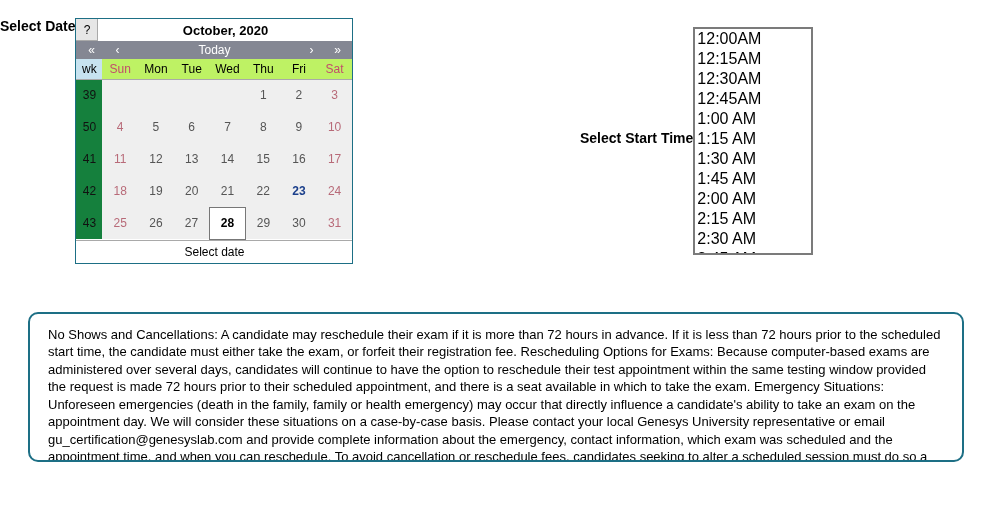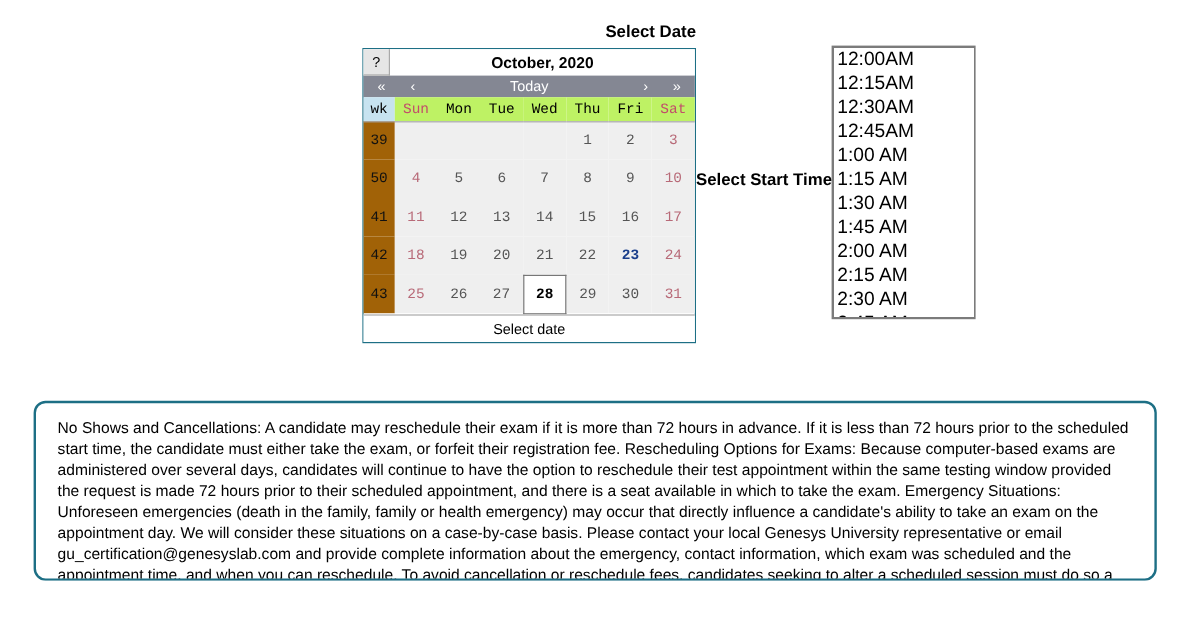--- a/index.html
+++ b/index.html
@@ -12,22 +12,22 @@
     color: #000;
     width: 992px;
   }
   .top-row {
     display: flex;
     padding-top: 18px;
   }
   .date-col {
     width: 580px;
     display: flex;
-    flex-direction: column;
-    align-items: flex-end;
+    flex-direction: row;
+    align-items: flex-start;
   }
   .time-col {
     width: 250px;
     display: flex;
     flex-direction: row;
     align-items: center;
   }
   .section-heading {
     font-weight: bold;
     font-size: 14px;
@@ -81,42 +81,41 @@
   .nav-today {
     flex: 1;
     display: flex;
     align-items: center;
     justify-content: center;
     cursor: pointer;
   }
   .cal-grid {
     width: 100%;
     border-collapse: collapse;
-    font-family: Liberation Mono, monospace;
   }
   .cal-grid th, .cal-grid td {
     text-align: center;
     height: 32px;
     font-size: 12px;
     border: 0;
   }
   .cal-grid thead th {
     height: 20px;
     font-weight: normal;
     background: #bef264;
     border-bottom: 1px solid #a9a9a9;
   }
   .wk-head {
     background: #c7e3f0 !important;
     border-right: 1px solid #a9a9a9;
     width: 26px;
     font-size: 11px;
   }
   .wk-cell {
-    background: #a16207;
+    background: #15803d;
     border-right: 1px solid #a9a9a9;
     color: #111;
     font-size: 11px;
     width: 26px;
   }
   .dow-sun, .dow-sat { color: #c24e6a; }
   .day-cell {
     cursor: pointer;
     background: #efefef;
     color: #555;

